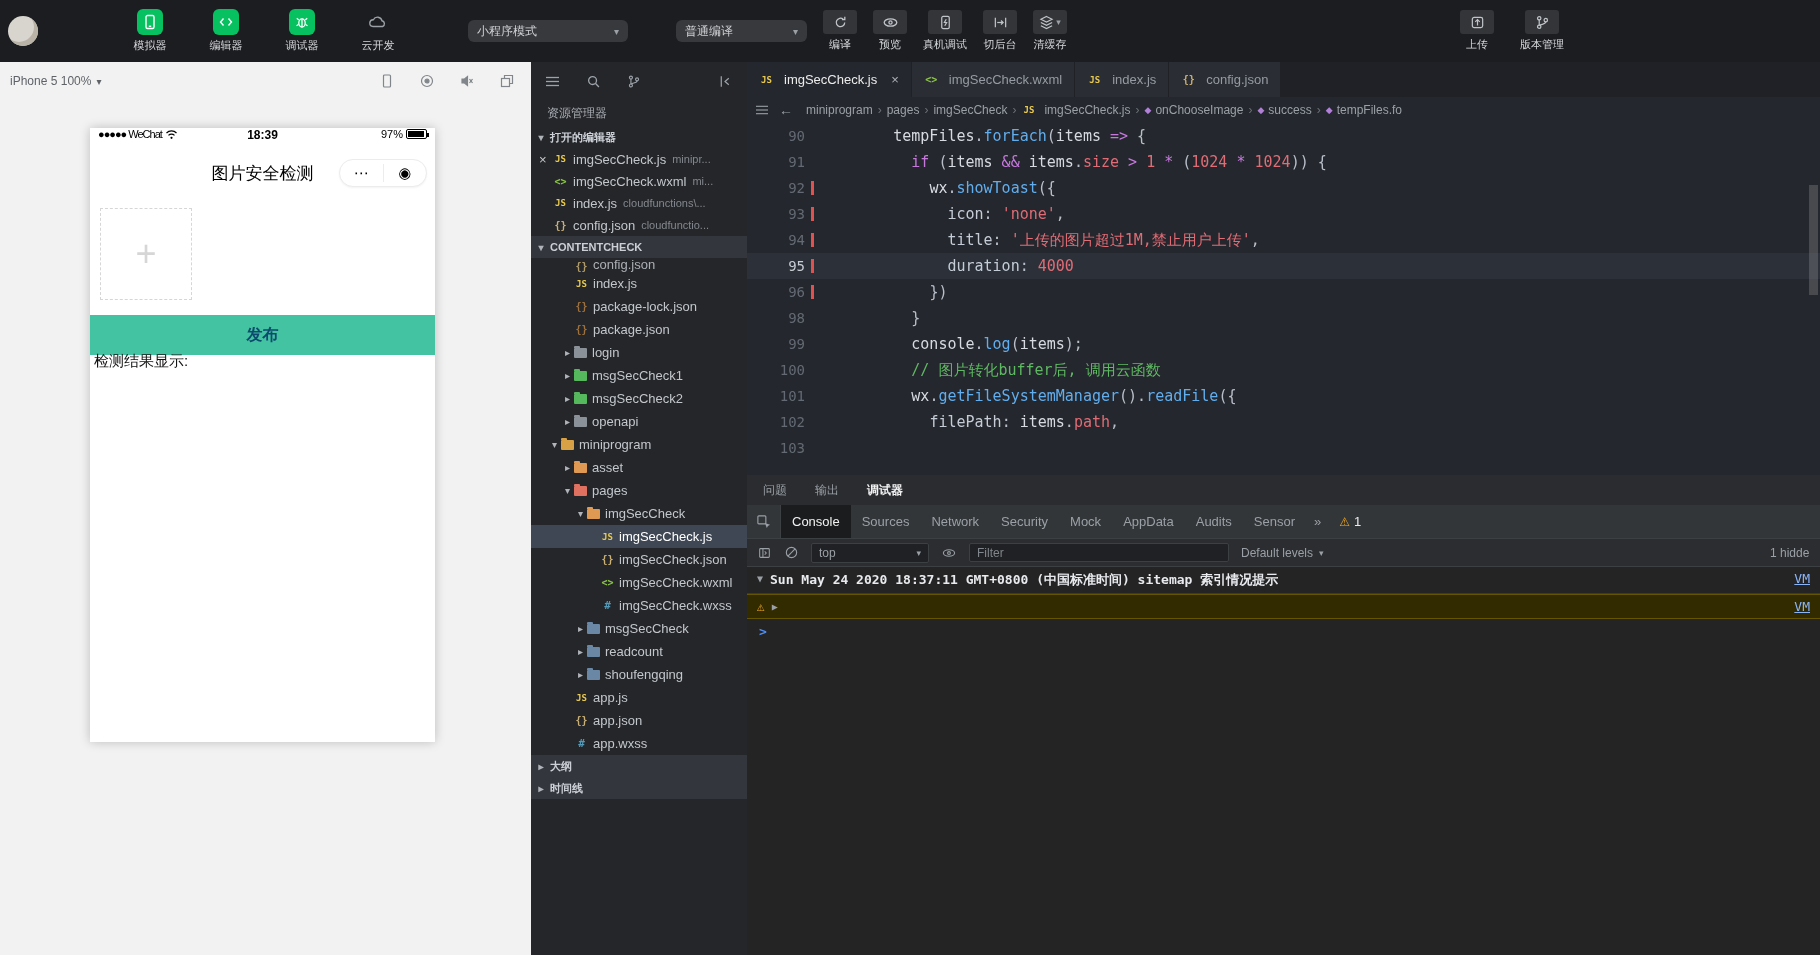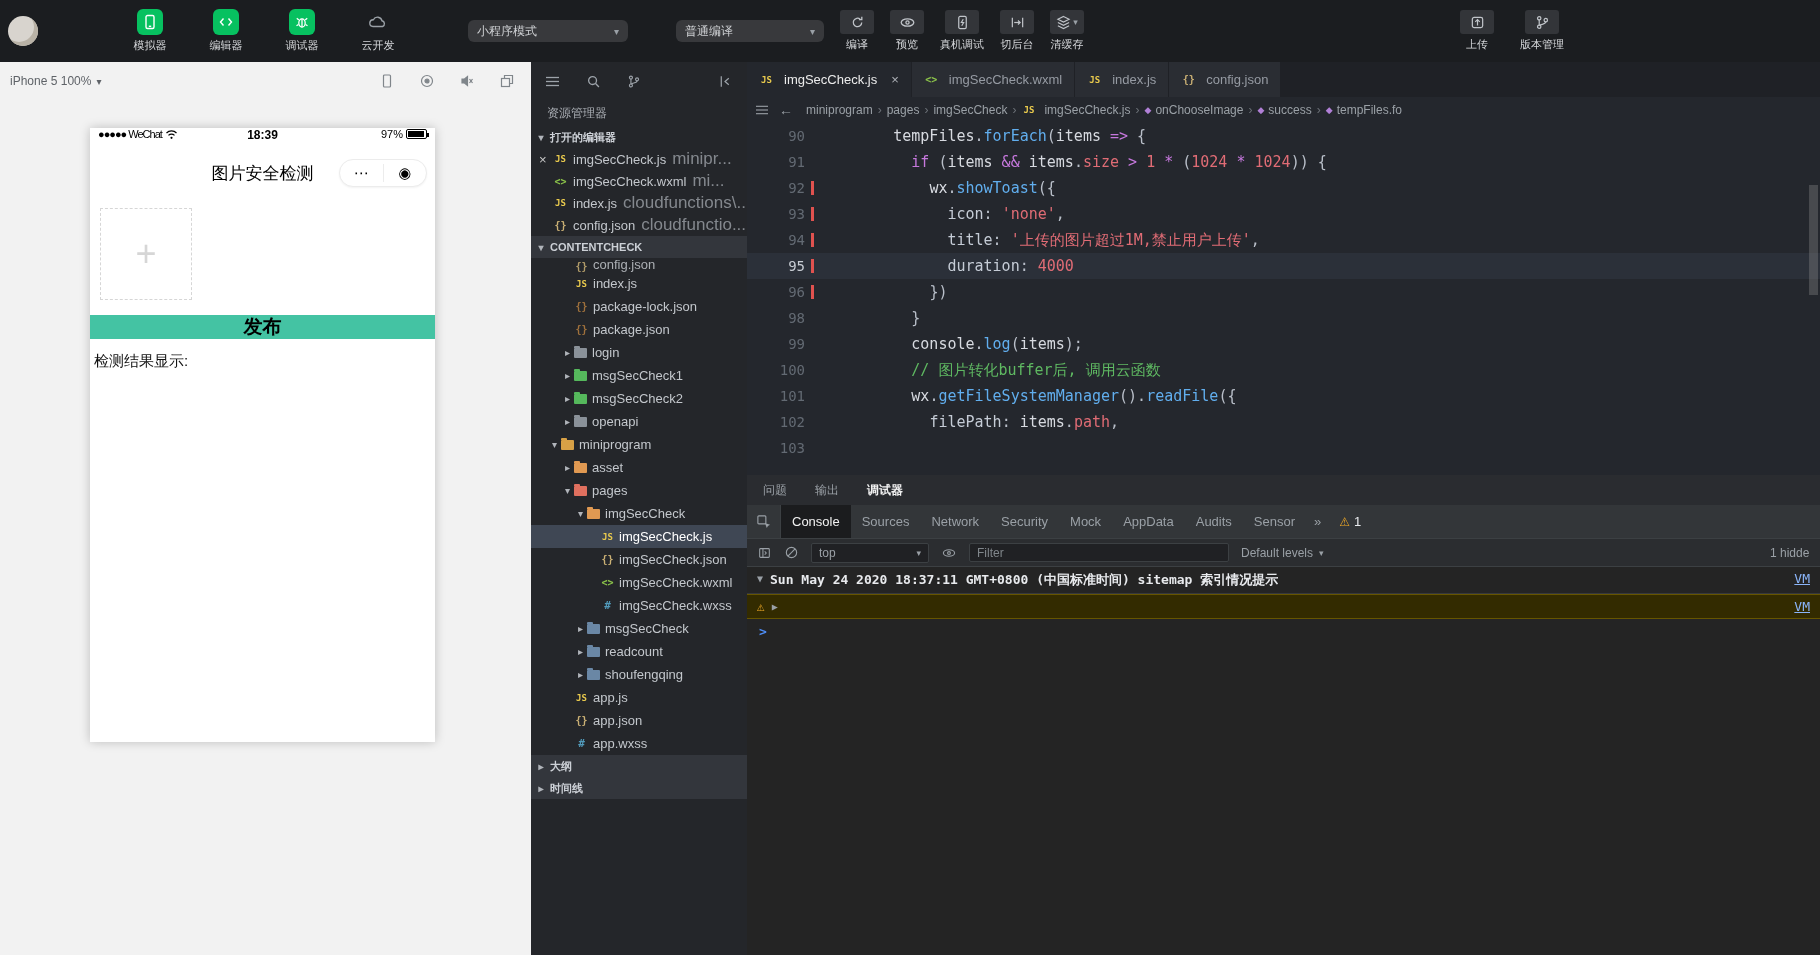--- a/index.html
+++ b/index.html
@@ -15,21 +15,21 @@
   .nav-group{display:flex;gap:12px;margin-left:80px;}
   .navbtn{width:64px;display:flex;flex-direction:column;align-items:center;cursor:pointer;}
   .navic{width:26px;height:26px;border-radius:6px;display:flex;align-items:center;justify-content:center;color:#fff;}
   .navic.green{background:#07c160;}
   .navic.plain{color:#9aa0a6;}
   .navlab{font-size:11px;color:#d5d7da;margin-top:3px;white-space:nowrap;}
   .dd{height:22px;background:#38393c;border-radius:6px;padding:0 9px;font-size:12px;color:#cfd1d4;
     display:flex;align-items:center;gap:8px;cursor:pointer;}
   .dd .caret{color:#9aa0a6;font-size:10px;}
   .dd.mode{width:160px;margin-left:58px;justify-content:space-between;}
-  .dd.compile{width:148px;margin-left:48px;justify-content:space-between;}
+  .dd.compile{width:131px;margin-left:48px;justify-content:space-between;}
   .icobtn{display:flex;flex-direction:column;align-items:center;margin-left:16px;cursor:pointer;}
   .icbox{min-width:34px;height:24px;background:#333539;border-radius:3px;display:flex;
     align-items:center;justify-content:center;color:#c0c4c9;gap:2px;padding:0 4px;}
   .icbox .mini-caret{font-size:9px;color:#9aa0a6;}
   .right-group{margin-left:auto;margin-right:256px;display:flex;gap:26px;}
   svg.ic{display:block;}
 
   
   .sim{position:absolute;top:62px;left:0;width:531px;height:893px;background:#f2f2f2;}
   .sim-toolbar{height:38px;display:flex;align-items:center;padding:0 10px;color:#5f6368;font-size:12px;gap:48px;}
@@ -46,38 +46,38 @@
   .batt i{display:block;height:100%;width:92%;background:#000;}
   .p-nav{height:42px;position:relative;background:#fff;display:flex;align-items:center;justify-content:center;}
   .p-title{font-size:17px;color:#000;font-weight:500;}
   .capsule{position:absolute;right:8px;top:7px;width:88px;height:28px;border:1px solid #ececec;
     border-radius:14px;background:#fff;display:flex;align-items:center;box-shadow:0 1px 2px rgba(0,0,0,.05);}
   .capsule .half{flex:1;text-align:center;font-size:15px;color:#000;line-height:26px;}
   .capsule .div{width:1px;height:18px;background:#ececec;}
   .p-body{position:relative;height:548px;background:#fff;}
   .upload-box{position:absolute;left:10px;top:14px;width:92px;height:92px;border:1px dashed #d6d6d6;
     display:flex;align-items:center;justify-content:center;color:#d6d6d6;font-size:36px;font-weight:200;cursor:pointer;}
-  .publish{position:absolute;left:0;right:0;top:121px;height:24px;color:#000000;font-size:19px;font-weight:bold;
+  .publish{position:absolute;left:0;right:0;top:121px;height:40px;color:#0c4a6e;font-size:16px;font-weight:bold;
     display:flex;align-items:center;justify-content:center;cursor:pointer;}
   .result{position:absolute;left:4px;top:158px;font-size:15px;color:#111;}
 
   
   .explorer{position:absolute;top:62px;left:531px;width:216px;height:893px;background:#24262a;
     color:#c3c7cc;font-size:13px;overflow:hidden;}
   .exp-toolbar{height:38px;display:flex;align-items:center;gap:26px;padding:0 14px;color:#9da3aa;}
   .exp-collapse{margin-left:auto;}
   .exp-title{height:26px;line-height:26px;padding-left:16px;font-size:12px;color:#a9adb3;}
   .section-h{height:22px;display:flex;align-items:center;font-size:11px;font-weight:bold;color:#ccd0d6;
     padding-left:4px;gap:3px;cursor:pointer;}
   .section-h.band{background:#33363c;}
   .sec-ch{font-size:10px;color:#b0b4ba;width:12px;text-align:center;}
   .oe-row{height:22px;display:flex;align-items:center;padding-left:8px;white-space:nowrap;cursor:pointer;}
   .oe-row .close{width:14px;color:#c8c8c8;font-size:13px;flex:none;}
   .oe-name{margin-left:1px;}
-  .oe-path{color:#84888e;font-size:17px;margin-left:6px;overflow:hidden;}
+  .oe-path{color:#84888e;font-size:11px;margin-left:6px;overflow:hidden;}
   .fi{width:15px;margin-right:4px;font-weight:bold;text-align:center;flex:none;font-family:"DejaVu Sans Mono",monospace;}
   .fi-js{color:#e8c94d;font-size:9px;}
   .fi-wxml{color:#8bc34a;font-size:10px;}
   .fi-wxss{color:#519aba;font-size:11px;}
   .fi-json{color:#cbb175;font-size:10px;}
   .fi-npm{color:#a0713c;font-size:10px;}
   .tree{overflow:hidden;}
   .tree-row{height:23px;display:flex;align-items:center;white-space:nowrap;cursor:pointer;}
   .tree-row.selected{background:#3f4754;color:#fff;}
   .tree-row.clipped{height:14px;overflow:hidden;align-items:flex-end;opacity:.85;}

